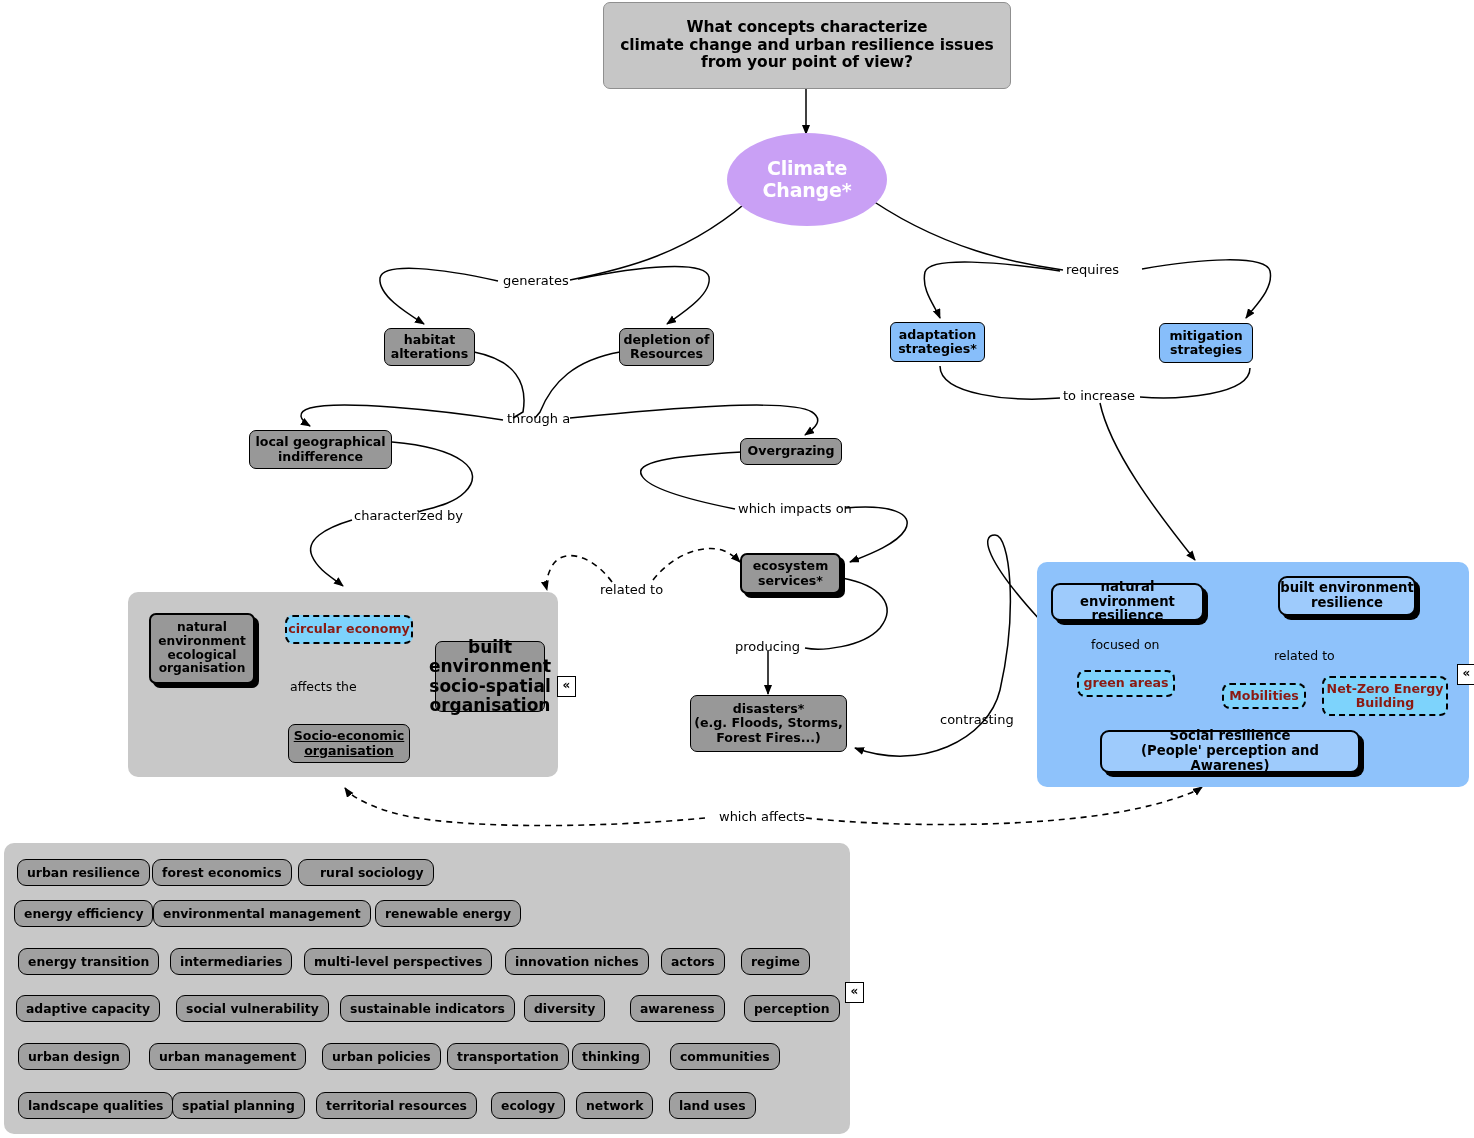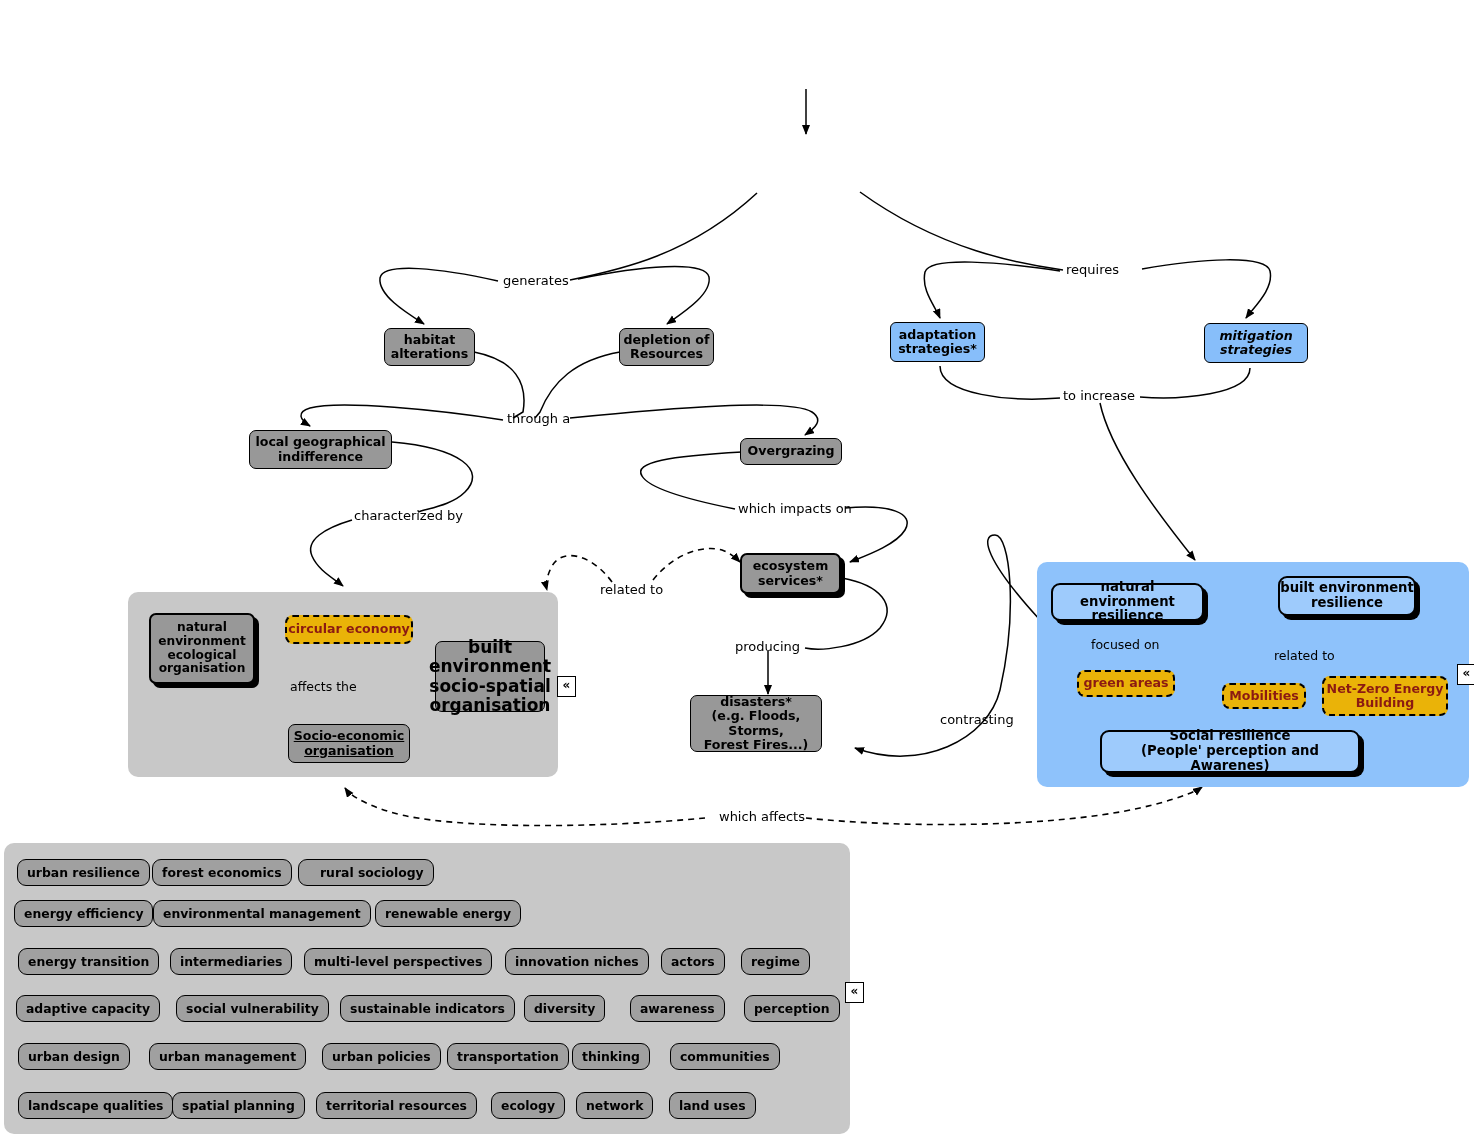--- a/index.html
+++ b/index.html
@@ -73,21 +73,21 @@
   
   .bluewhite {
     background: #9ecbfc;
     border: 2.2px solid #000;
     border-radius: 9px;
     box-shadow: 4px 4px 0 #000;
     font-size: 13.2px;
   }
   
   .dashed {
-    background: #eab308;
+    background: #7dd3fc;
     border: 2px dashed #000;
     border-radius: 8px;
     color: #8b1a12;
     font-size: 12.6px;
   }
   
   .group {
     position: absolute;
     box-sizing: border-box;
     border-radius: 10px;
@@ -209,57 +209,66 @@
       <path d="M612,582 C590,552 560,548 551,568 C546,578 546,586 547,590" marker-end="url(#arrd)"></path>
 
       <path d="M653,580 C675,552 705,545 722,550 C730,553 736,558 740,562" marker-end="url(#arrd)"></path>
 
       <path d="M705,818 C600,828 450,830 390,812 C362,803 350,795 345,788" marker-end="url(#arrd)"></path>
 
       <path d="M806,818 C900,828 1050,828 1140,808 C1175,800 1195,792 1202,787" marker-end="url(#arrd)"></path>
     </g>
   </svg>
 
-
+  <div class="node qbox" style="left:603px; top:2px; width:408px; height:87px; flex-direction:column;">
+    <div>What concepts characterize</div>
+    <div>climate change and urban resilience issues</div>
+    <div>from your point of view?</div>
+  </div>
+
+  <div class="node ellipse" style="left:727px; top:133px; width:160px; height:93px; flex-direction:column;">
+    <div style="white-space:pre-line;">Climate
+Change*</div>
+  </div>
 
   <div class="node grey" style="left:384px; top:328px; width:91px; height:38px;">
     <span style="white-space:pre-line;">habitat
 alterations</span>
   </div>
 
   <div class="node grey" style="left:619px; top:328px; width:95px; height:38px;">
     <span style="white-space: pre-line;">depletion of
 Resources</span>
   </div>
 
   <div class="node blue" style="left:890px; top:322px; width:95px; height:40px;">
     <span style="white-space: pre-line;">adaptation
 strategies*</span>
   </div>
 
-  <div class="node blue" style="left:1204px; top:323px; width:104px; height:40px;font-style:italic;">
+  <div class="node blue" style="left:1159px; top:323px; width:94px; height:40px;">
     <span style="white-space: pre-line;">mitigation
 strategies</span>
   </div>
 
   <div class="node grey" style="left:249px; top:430px; width:143px; height:39px;">
     <span style="white-space: pre-line;">local geographical
 indifference</span>
   </div>
 
   <div class="node grey" style="left:740px; top:438px; width:102px; height:27px;">
     <span>Overgrazing</span>
   </div>
 
   <div class="node grey shadow" style="left:740px; top:553px; width:101px; height:41px;">
     <span style="white-space: pre-line;">ecosystem
 services*</span>
   </div>
 
-  <div class="node grey" style="left:690px; top:695px; width:132px; height:57px; flex-direction:column;">
+  <div class="node grey" style="left:690px; top:695px; width:157px; height:57px; flex-direction:column;">
     <div>disasters*</div>
     <div>(e.g. Floods, Storms,</div>
     <div>Forest Fires...)</div>
   </div>
 
   <div class="linklabel" style="left:503px; top:274px;">generates</div>
   <div class="linklabel" style="left:1066px; top:263px;">requires</div>
   <div class="linklabel" style="left:507px; top:412px;">through a</div>
   <div class="linklabel" style="left:1063px; top:389px;">to increase</div>
   <div class="linklabel" style="left:354px; top:509px;">characterized by</div>

